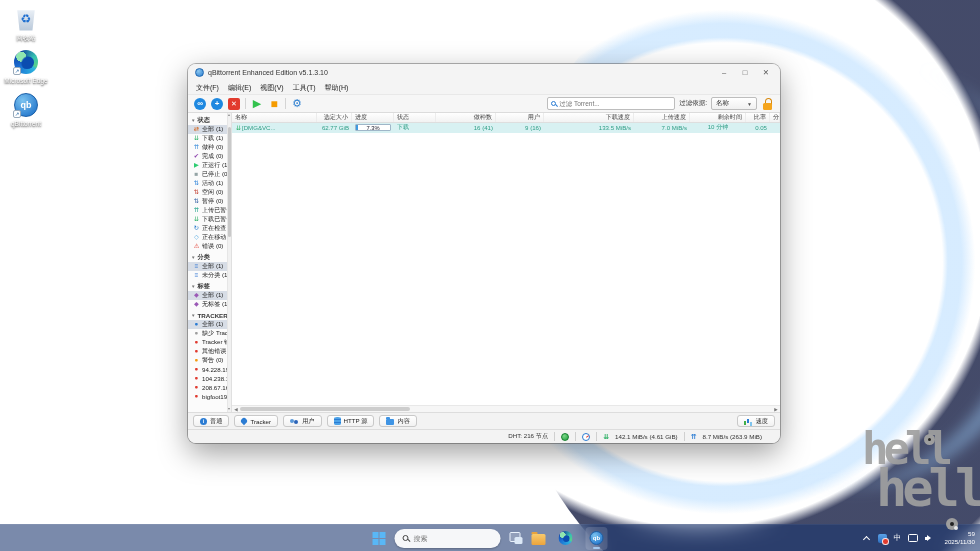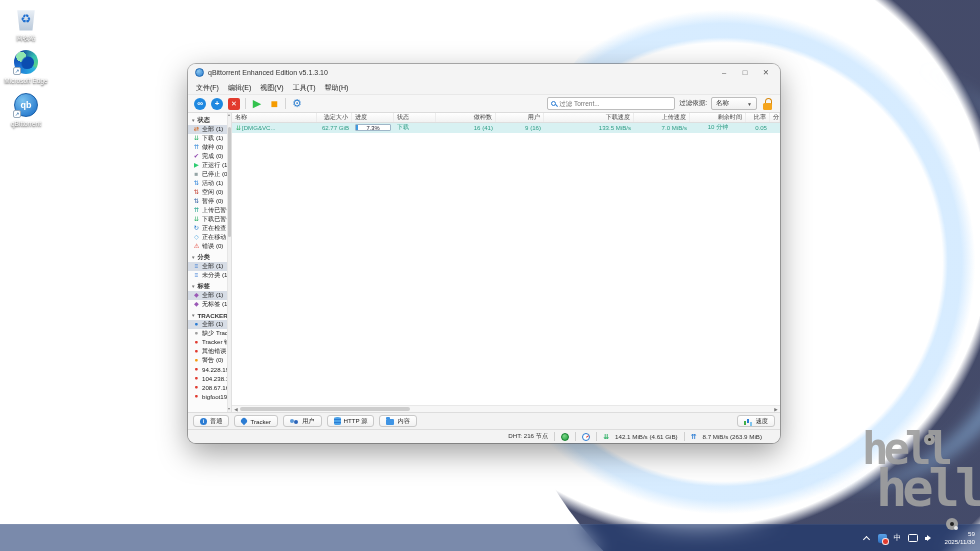--- a/index.html
+++ b/index.html
@@ -446,20 +446,35 @@
       <span class="sb-sep"></span>
       <span class="arr-down">⇊</span>
       <span>142.1 MiB/s (4.61 GiB)</span>
       <span class="sb-sep"></span>
       <span class="arr-up">⇈</span>
       <span>8.7 MiB/s (263.9 MiB)</span>
     </div>
   </div>
 
   <div class="taskbar">
+    <div class="tb-center">
+      <span class="start"></span>
+      <span class="tsearch">
+        <span class="mag2"></span>
+        <input placeholder="搜索" style="">
+      </span>
+      <span class="taskview"></span>
+      <span class="tfolder"></span>
+      <span class="task-app">
+          <span class="ic-edge small"></span>
+        </span>
+      <span class="task-app active">
+          <span class="ic-qb small">qb</span>
+        </span>
+    </div>
     <div class="tray">
       <span class="chev"></span>
       <span class="trayapp"></span>
       <span class="ime">中</span>
       <span class="moni"></span>
       <span class="spk"></span>
       <span class="clock">
         <span>59</span>
         <span>2025/11/30</span>
       </span>

